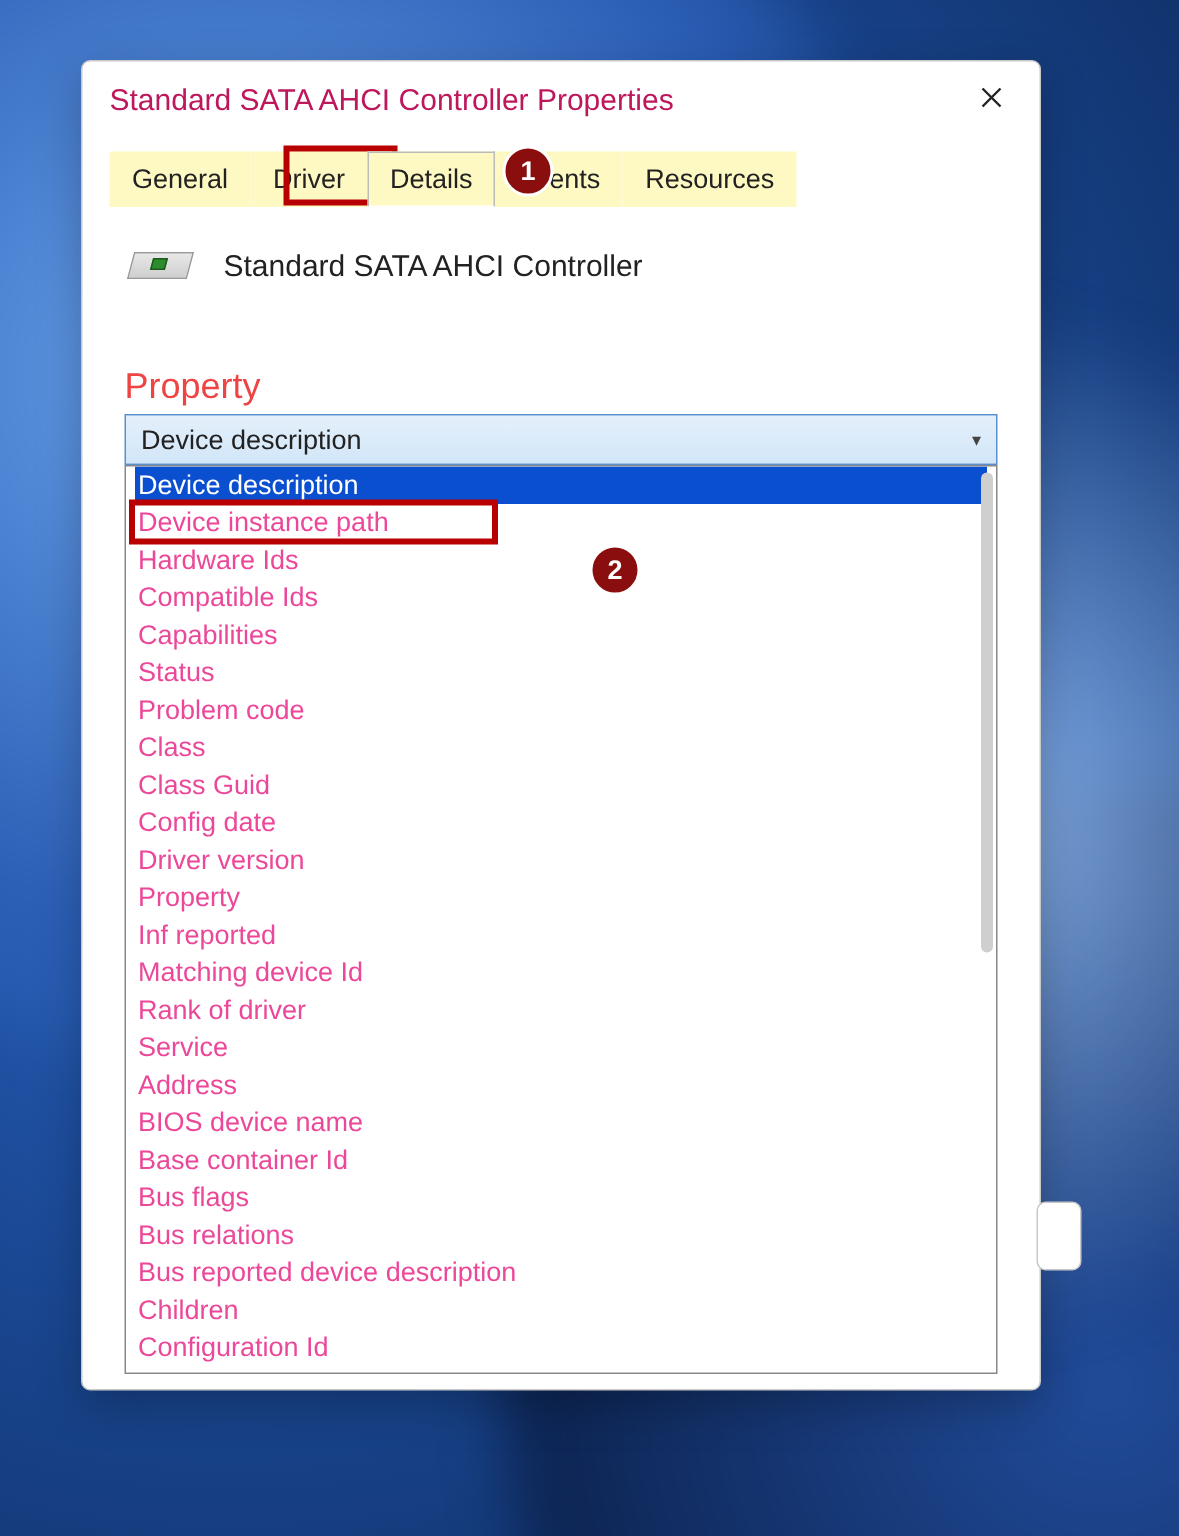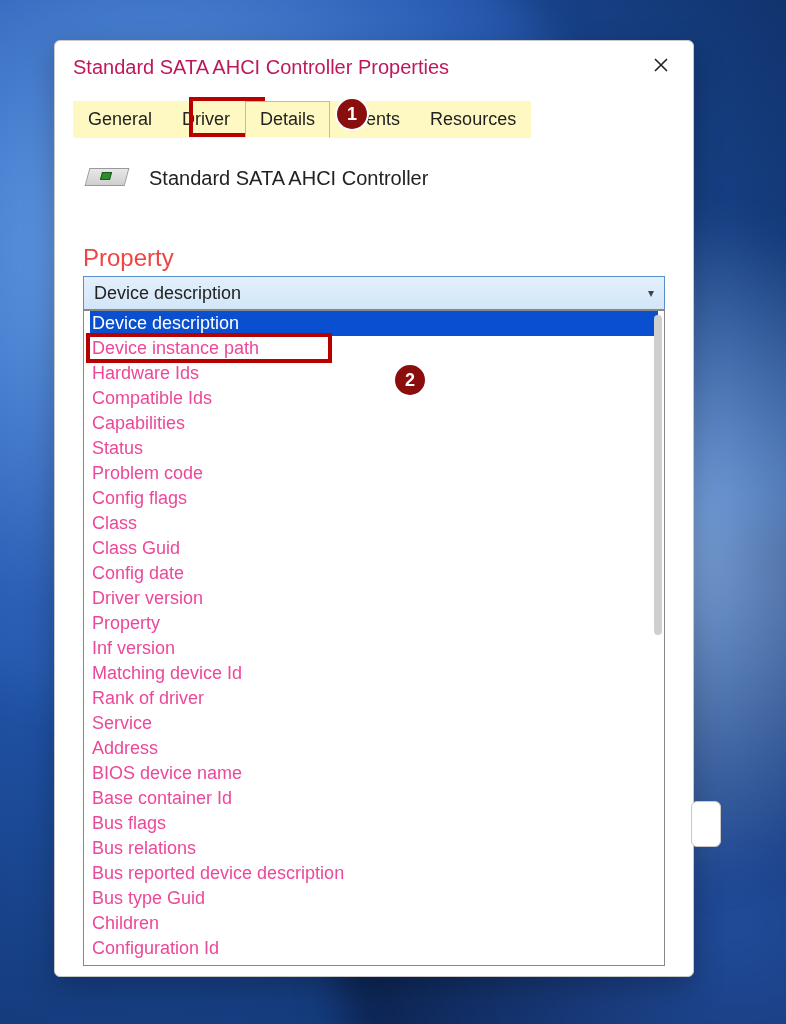--- a/index.html
+++ b/index.html
@@ -230,37 +230,35 @@
 
   <div class="dropdown">
     <ul class="dropdown-list">
       <li class="selected">Device description</li>
       <li>Device instance path</li>
       <li>Hardware Ids</li>
       <li>Compatible Ids</li>
       <li>Capabilities</li>
       <li>Status</li>
       <li>Problem code</li>
-      <li>Config flags</li>
       <li>Class</li>
       <li>Class Guid</li>
       <li>Config date</li>
       <li>Driver version</li>
       <li>Property</li>
-      <li>Inf version</li>
+      <li>Inf reported</li>
       <li>Matching device Id</li>
       <li>Rank of driver</li>
       <li>Service</li>
       <li>Address</li>
       <li>BIOS device name</li>
       <li>Base container Id</li>
       <li>Bus flags</li>
       <li>Bus relations</li>
       <li>Bus reported device description</li>
-      <li>Bus type Guid</li>
       <li>Children</li>
       <li>Configuration Id</li>
 
     </ul>
     <div class="item-callout" style="left:2px; top:22px; width:246px; height:30px;"></div>
     <div class="dropdown-scrollbar"></div>
   </div>
   <div class="callout-badge" style="top:322px; left:338px;">2</div>
 
   <div class="edge-stub"></div>

